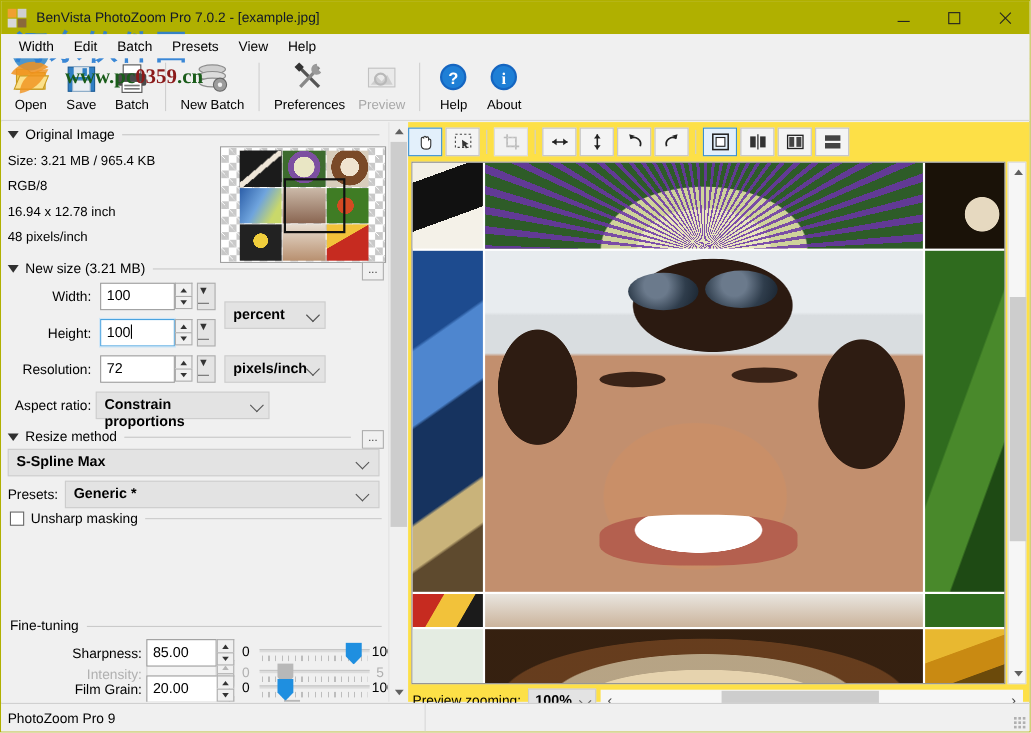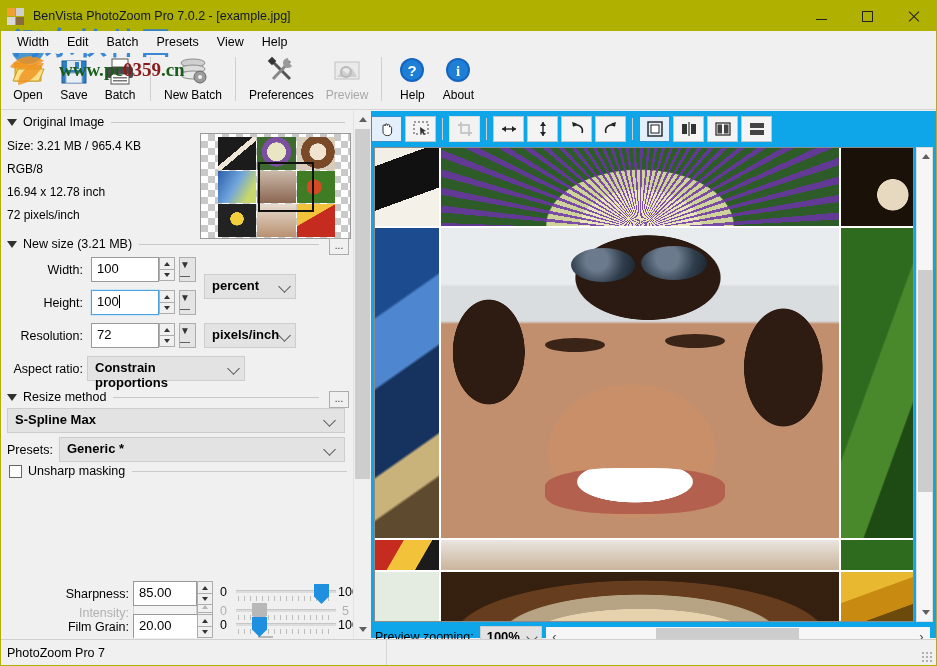--- a/index.html
+++ b/index.html
@@ -133,21 +133,21 @@
   
   .lsb { position:absolute; left:352px; top:110px; width:17px; height:527px;
          background:#f0f0f0; border-left:1px solid #e2e2e2; }
   .sb-arrow { width:17px; height:17px; display:flex; align-items:center; justify-content:center; }
   .sb-up { width:0;height:0;border-left:4px solid transparent;border-right:4px solid transparent;border-bottom:5px solid #606060; }
   .sb-dn { width:0;height:0;border-left:4px solid transparent;border-right:4px solid transparent;border-top:5px solid #606060; }
   .sb-thumb { position:absolute; left:1px; width:15px; background:#cdcdcd; }
 
   
   .rightpane { position:absolute; left:370px; top:110px; width:565px; height:527px;
-               background:#0ea5e9; }
+               background:#fde047; }
   .ptoolbar { position:absolute; left:0; top:2px; width:565px; height:32px;
               display:flex; align-items:center; }
   .pbtn { width:31px; height:26px; border:1px solid #c4c4c4; background:#f4f4f4;
           margin-right:3px; display:flex; align-items:center; justify-content:center;
           position:relative; }
   .pbtn.active { border:1px solid #3a90d0; background:#e3f0fb; }
   .pbtn.dis { border:1px solid #dcdcdc; background:#f2f2f2; }
   .psep { width:1px; height:22px; background:#cfcfcf; margin:0 6px 0 3px; }
 
   .canvas { position:absolute; left:3px; top:36px; width:540px; height:475px;
@@ -318,21 +318,21 @@
   <div class="leftpanel">
 
     <div class="grp grp-head" style="top:4px; width:338px;">
       <span class="tri"></span>
       <span>Original Image</span>
       <span class="grp-line"></span>
     </div>
     <div class="info-line" style="top:28px">Size: 3.21 MB / 965.4 KB</div>
     <div class="info-line" style="top:51px">RGB/8</div>
     <div class="info-line" style="top:74px">16.94 x 12.78 inch</div>
-    <div class="info-line" style="top:97px">72 pixels/inch</div>
+    <div class="info-line" style="top:97px">48 pixels/inch</div>
 
     <div class="thumbbox" style="top:22px">
       <div class="checker"></div>
       <div class="thumbgrid">
         <div style="background:linear-gradient(140deg,#1b1b1b 0 45%,#efe6d8 45% 55%,#1b1b1b 55%),#222"></div>
         <div style="background:radial-gradient(circle at 50% 45%,#e9e6c4 0 35%,#7c4fa0 36% 55%,#3d6b2e 56%)"></div>
         <div style="background:radial-gradient(circle at 55% 45%,#f0e3cf 0 30%,#7a4a28 31% 60%,#d8cdbb 61%)"></div>
         <div style="background:linear-gradient(120deg,#2c5ea8,#6fa4dd 45%,#c9d86a 80%)"></div>
         <div style="background:linear-gradient(#cbb9a8,#8a6652)"></div>
         <div style="background:radial-gradient(circle at 45% 50%,#d44a22 0 28%,#3f7c24 29%)"></div>
@@ -451,20 +451,26 @@
           <span class="arw-u"></span>
         </div>
     </div>
     <div class="sminmax dis" style="left:219px; top:526px">0</div>
     <div class="slider" style="left:235px; top:525px; width:100px">
 
       <div class="sthumb gray" style="left:22px"></div>
     </div>
     <div class="sminmax dis" style="left:337px; top:526px">10</div>
 
+    <div class="sgroup" style="top:451px; width:338px">
+      <div class="sg-head">
+        <span>Fine-tuning</span>
+        <span class="sg-line"></span>
+      </div>
+    </div>
 
     <div class="lbl-r" style="left:10px; top:476px; width:118px">Sharpness:</div>
     <div class="tbox" style="left:132px; top:470px; width:64px">85.00</div>
     <div class="spin" style="left:196px; top:470px">
       <div class="up">
           <span class="arw-u"></span>
         </div>
       <div class="dn">
           <span class="arw-d"></span>
         </div>
@@ -650,18 +656,18 @@
       </span>
     </div>
     <div class="hsb">
       <div class="hsb-arw" style="left:0">‹</div>
       <div class="hsb-thumb"></div>
       <div class="hsb-arw" style="right:0">›</div>
     </div>
   </div>
 
   <div class="statusbar">
-    <span class="status-text">PhotoZoom Pro 7</span>
+    <span class="status-text">PhotoZoom Pro 9</span>
     <span class="status-sep"></span>
     <span class="grip"></span>
   </div>
 
 </div>
 
 </body></html>

